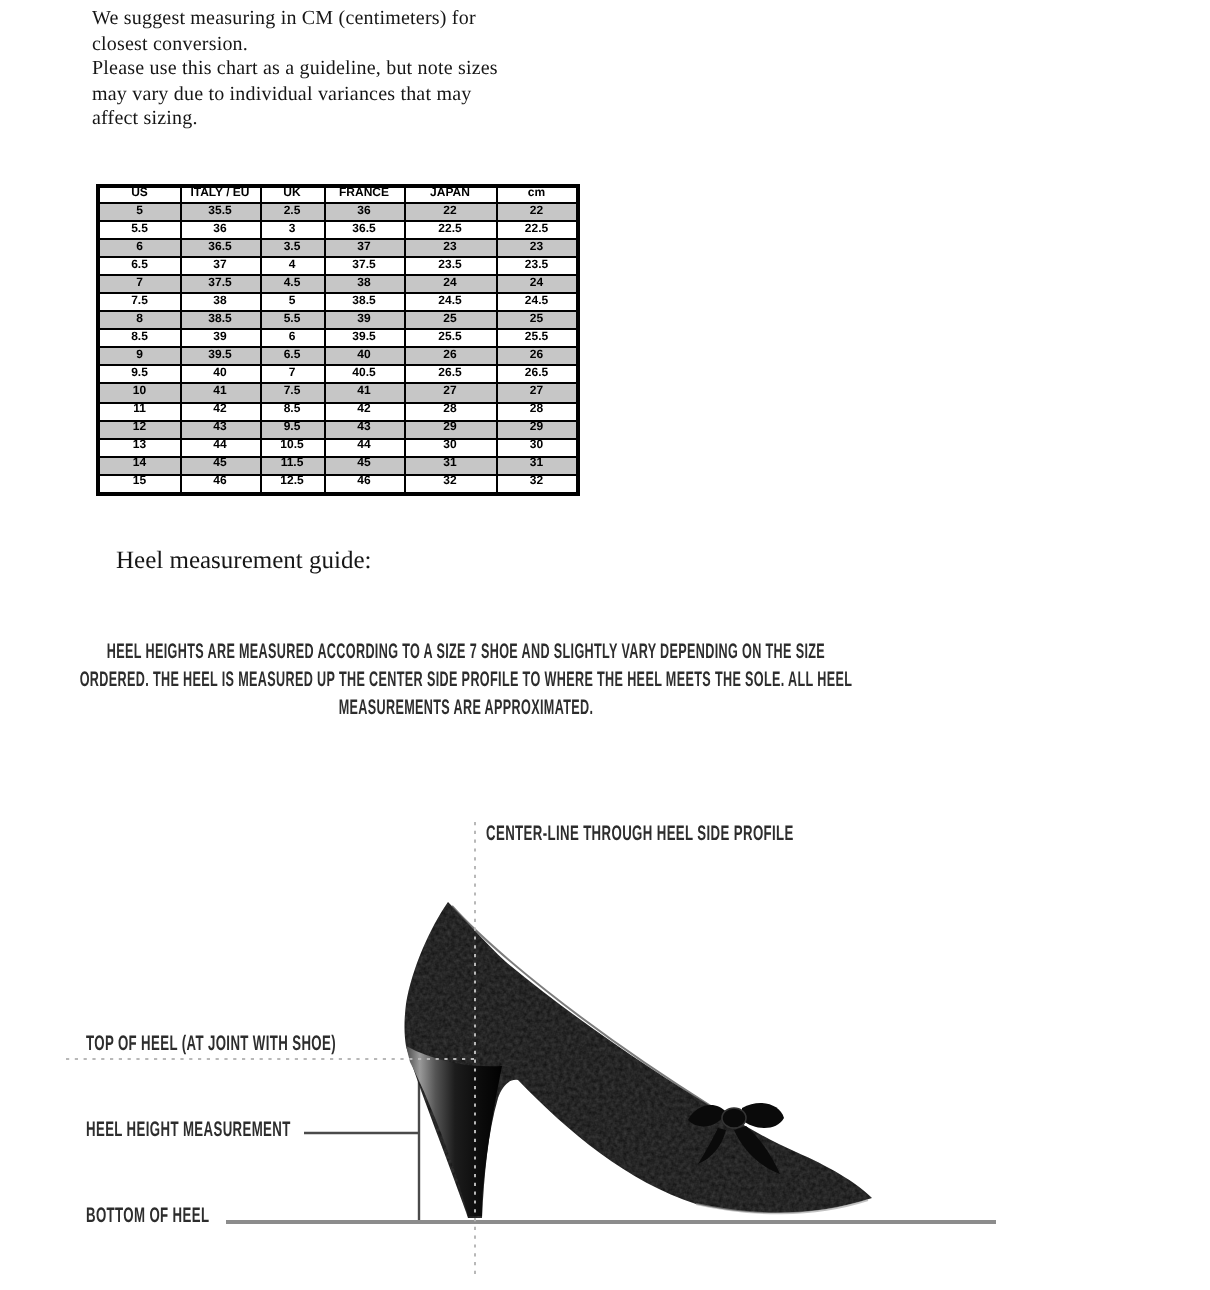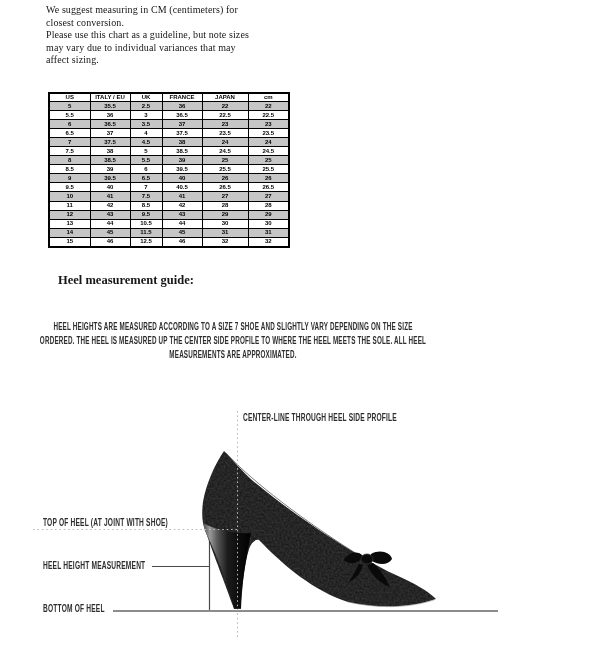--- a/index.html
+++ b/index.html
@@ -28,21 +28,21 @@
   }
   table.size col.c1{width:41px}table.size col.c2{width:40px}
   table.size col.c3{width:32px}table.size col.c4{width:40px}
   table.size col.c5{width:46px}table.size col.c6{width:41px}
   table.size thead th{background:#fff;}
   table.size tbody tr:nth-child(odd) td{background:var(--row-stripe,#c6c6c6);}
   table.size tbody tr:nth-child(even) td{background:#fff;}
   
   .guide-title{
     left:58px;top:273px;
-    font-family:"Liberation Serif",serif;font-weight:bold;
+    font-family:"Liberation Serif",serif;font-weight:normal;
     font-size:12.5px;color:#161616;white-space:nowrap;
   }
   
   .guide-desc{
     left:-117px;top:319px;width:700px;text-align:center;
     font-weight:bold;font-size:10.5px;line-height:14px;color:var(--text,#2d2d2d);
     letter-spacing:0.3px;white-space:pre-line;
     transform:scaleX(0.60);transform-origin:50% 0;
   }
   

